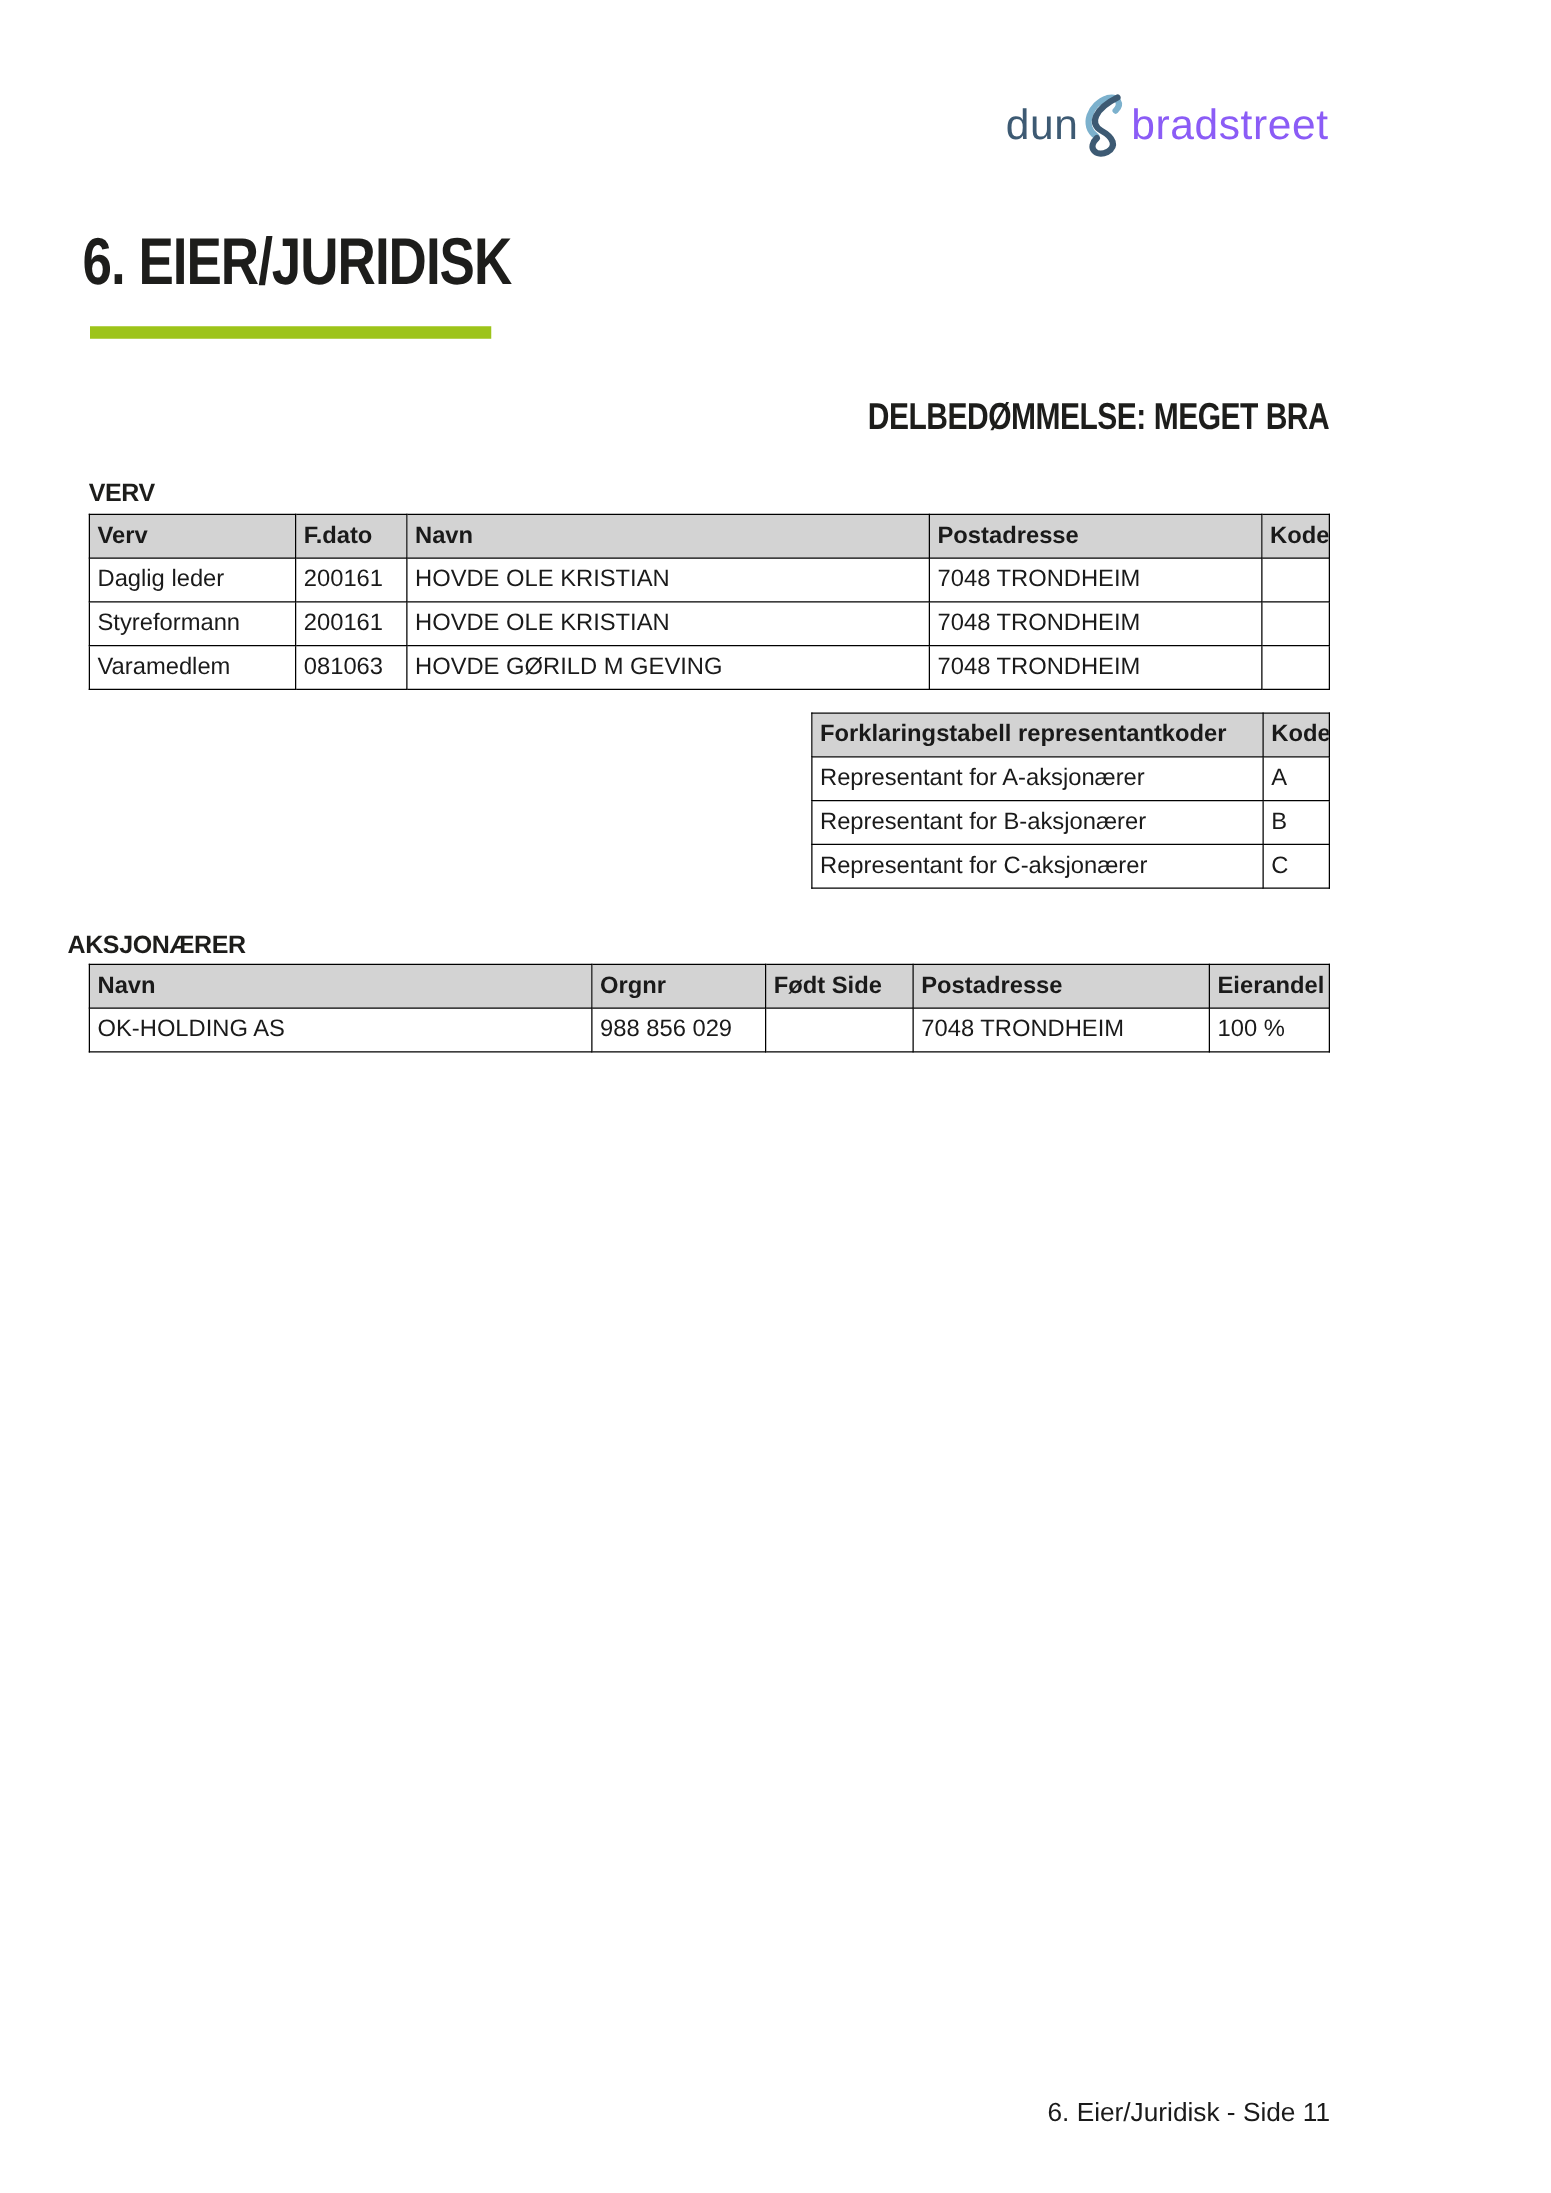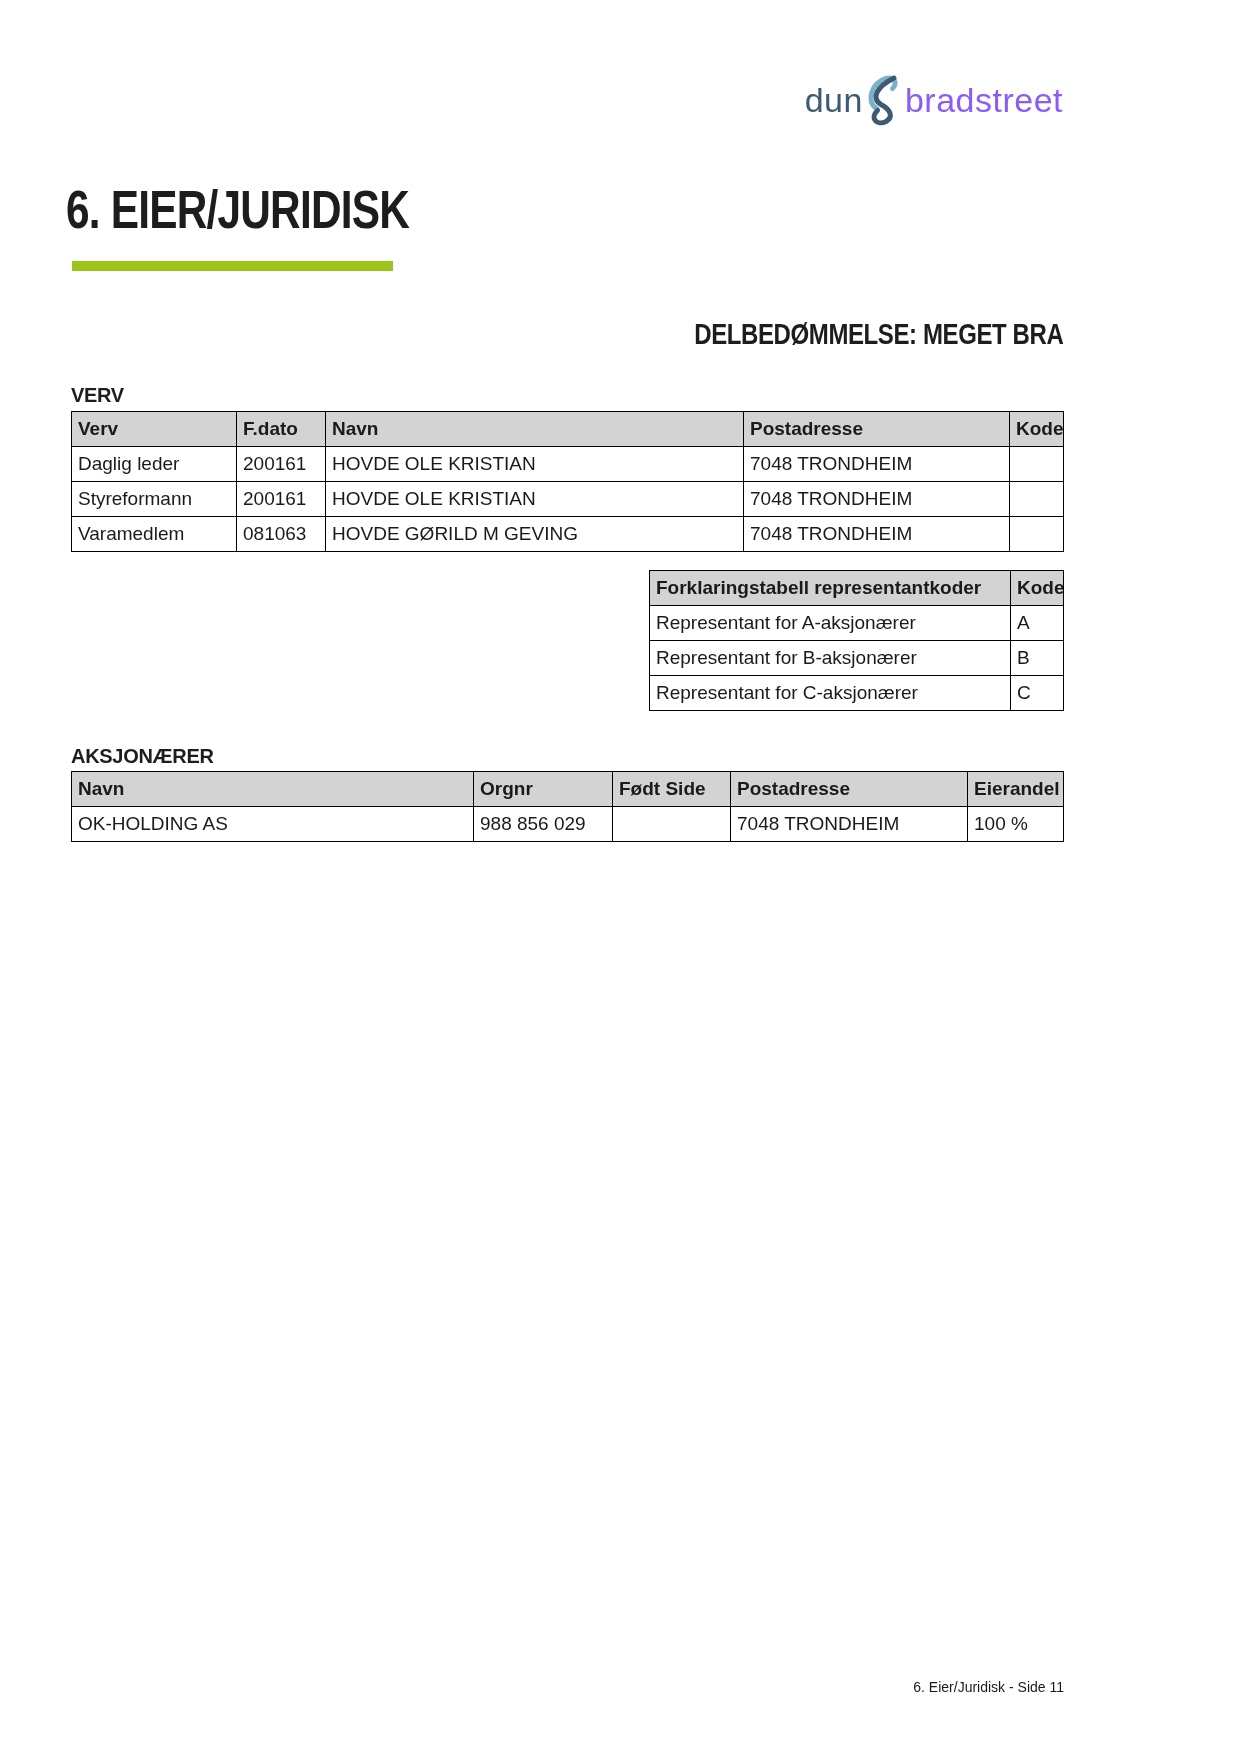--- a/index.html
+++ b/index.html
@@ -66,21 +66,21 @@
   }
   .section-label {
     position: absolute;
     font-size: 20px;
     font-weight: bold;
     letter-spacing: -0.3px;
     line-height: 1;
     color: #1d1d1b;
   }
   .verv-label { left: 71px; top: 385px; }
-  .aksj-label { left: 71px; top: 746px; }
+  .aksj-label { left: 54px; top: 746px; }
 
   
   table.tbl {
     position: absolute;
     border-collapse: collapse;
     table-layout: fixed;
   }
   table.tbl th, table.tbl td {
     border: 1px solid #000;
     font-size: 19px;
@@ -98,21 +98,21 @@
   }
   table.verv  { left: 71px;  top: 411px; width: 992px; }
   table.fork  { left: 649px; top: 570px; width: 414px; padding-left: 30px; }
   table.aksj  { left: 71px;  top: 771px; width: 992px; }
 
   
   .footer {
     position: absolute;
     right: 177px;
     top: 1679px;
-    font-size: 14px;
+    font-size: 21px;
     color: #1a1a1a;
     white-space: nowrap;
   }
 </style>
 </head>
 <body>
 
 <div class="page">
 
   <div class="logo">

